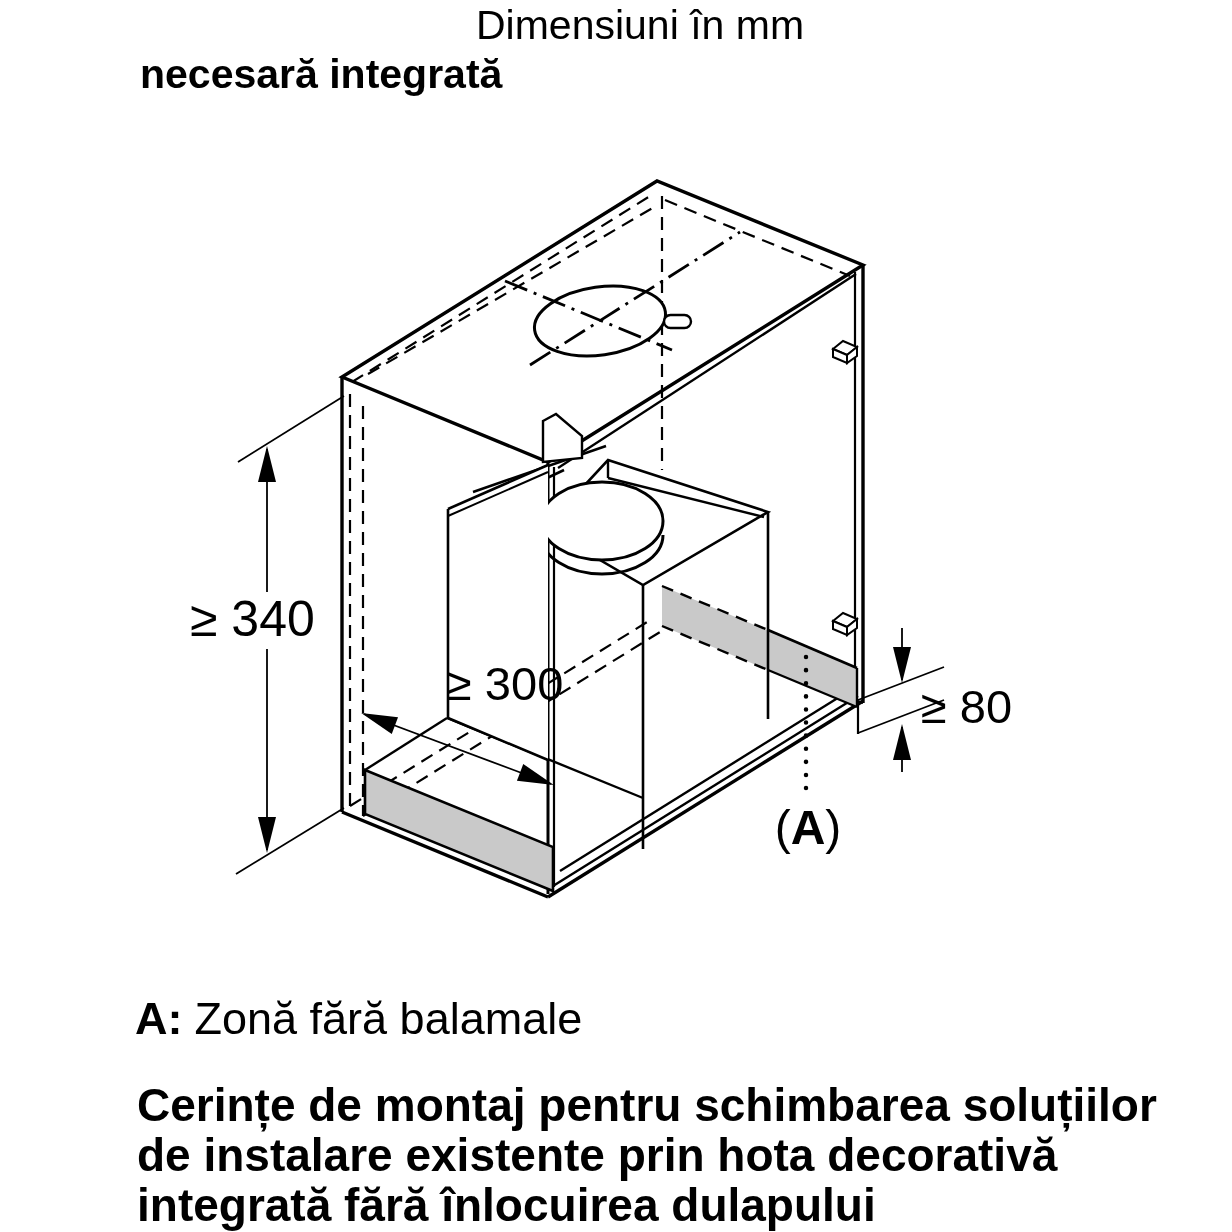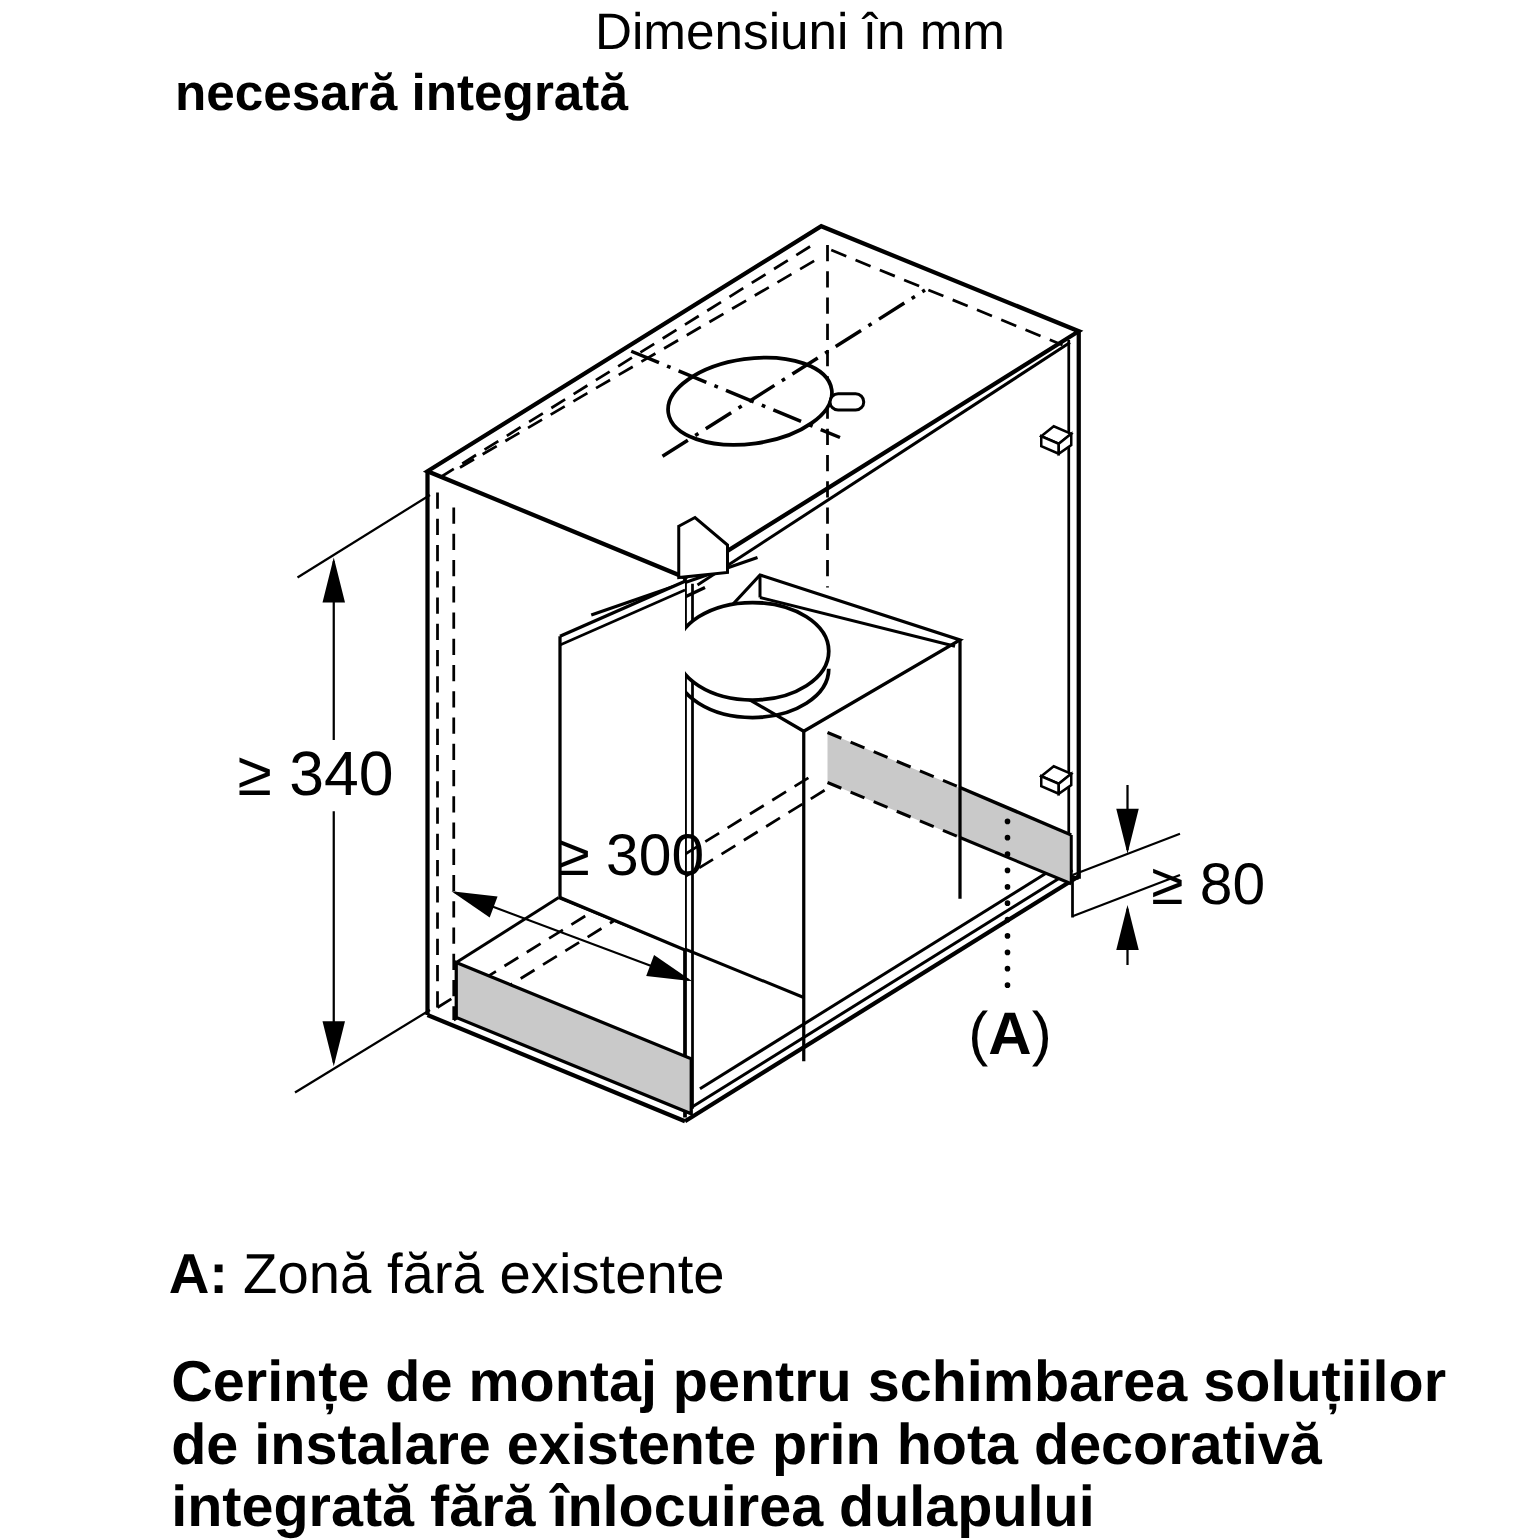--- a/index.html
+++ b/index.html
@@ -136,19 +136,19 @@
   </g>
 
   <line x1="806" y1="657" x2="806" y2="798" stroke="#000" stroke-width="4.5" stroke-dasharray="0.1 13" stroke-linecap="round"></line>
 </svg>
 
 <div class="abs dimlabel" id="dim340">≥ 340</div>
 <div class="abs dimlabel" id="dim300">≥ 300</div>
 <div class="abs dimlabel" id="dim60">≥ 80</div>
 <div class="abs dimlabel" id="zoneA"><span>(</span><span class="bold">A</span><span>)</span></div>
 
-<div class="abs" id="legend"><span class="prefix">A:</span><span class="text">Zonă fără existente</span></div>
+<div class="abs" id="legend"><span class="prefix">A:</span><span class="text">Zonă fără balamale</span></div>
 
 <div class="abs" id="footer">
   <div class="footer-line">Cerințe de montaj pentru schimbarea soluțiilor</div>
   <div class="footer-line">de instalare existente prin hota decorativă</div>
   <div class="footer-line">integrată fără înlocuirea dulapului</div>
 </div>
 
 </body></html>

